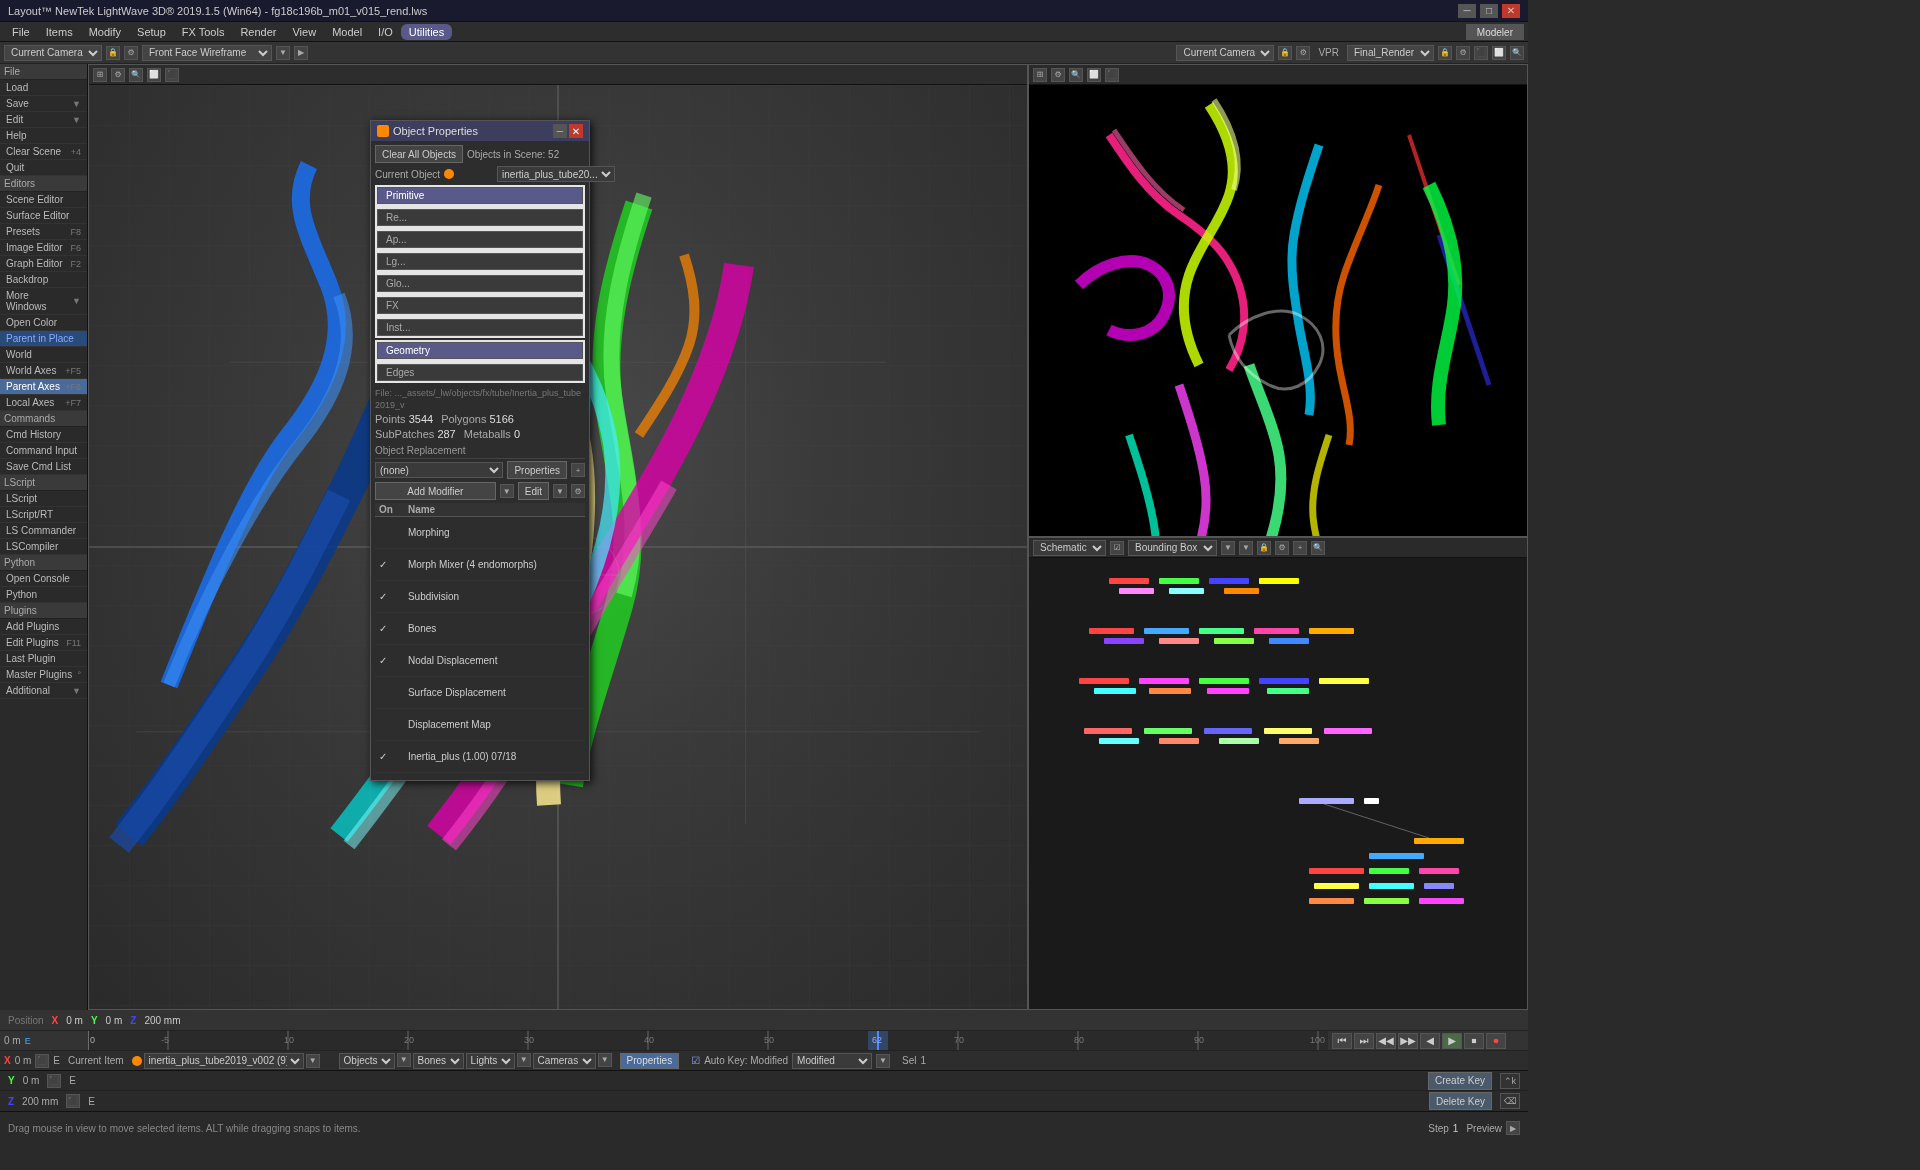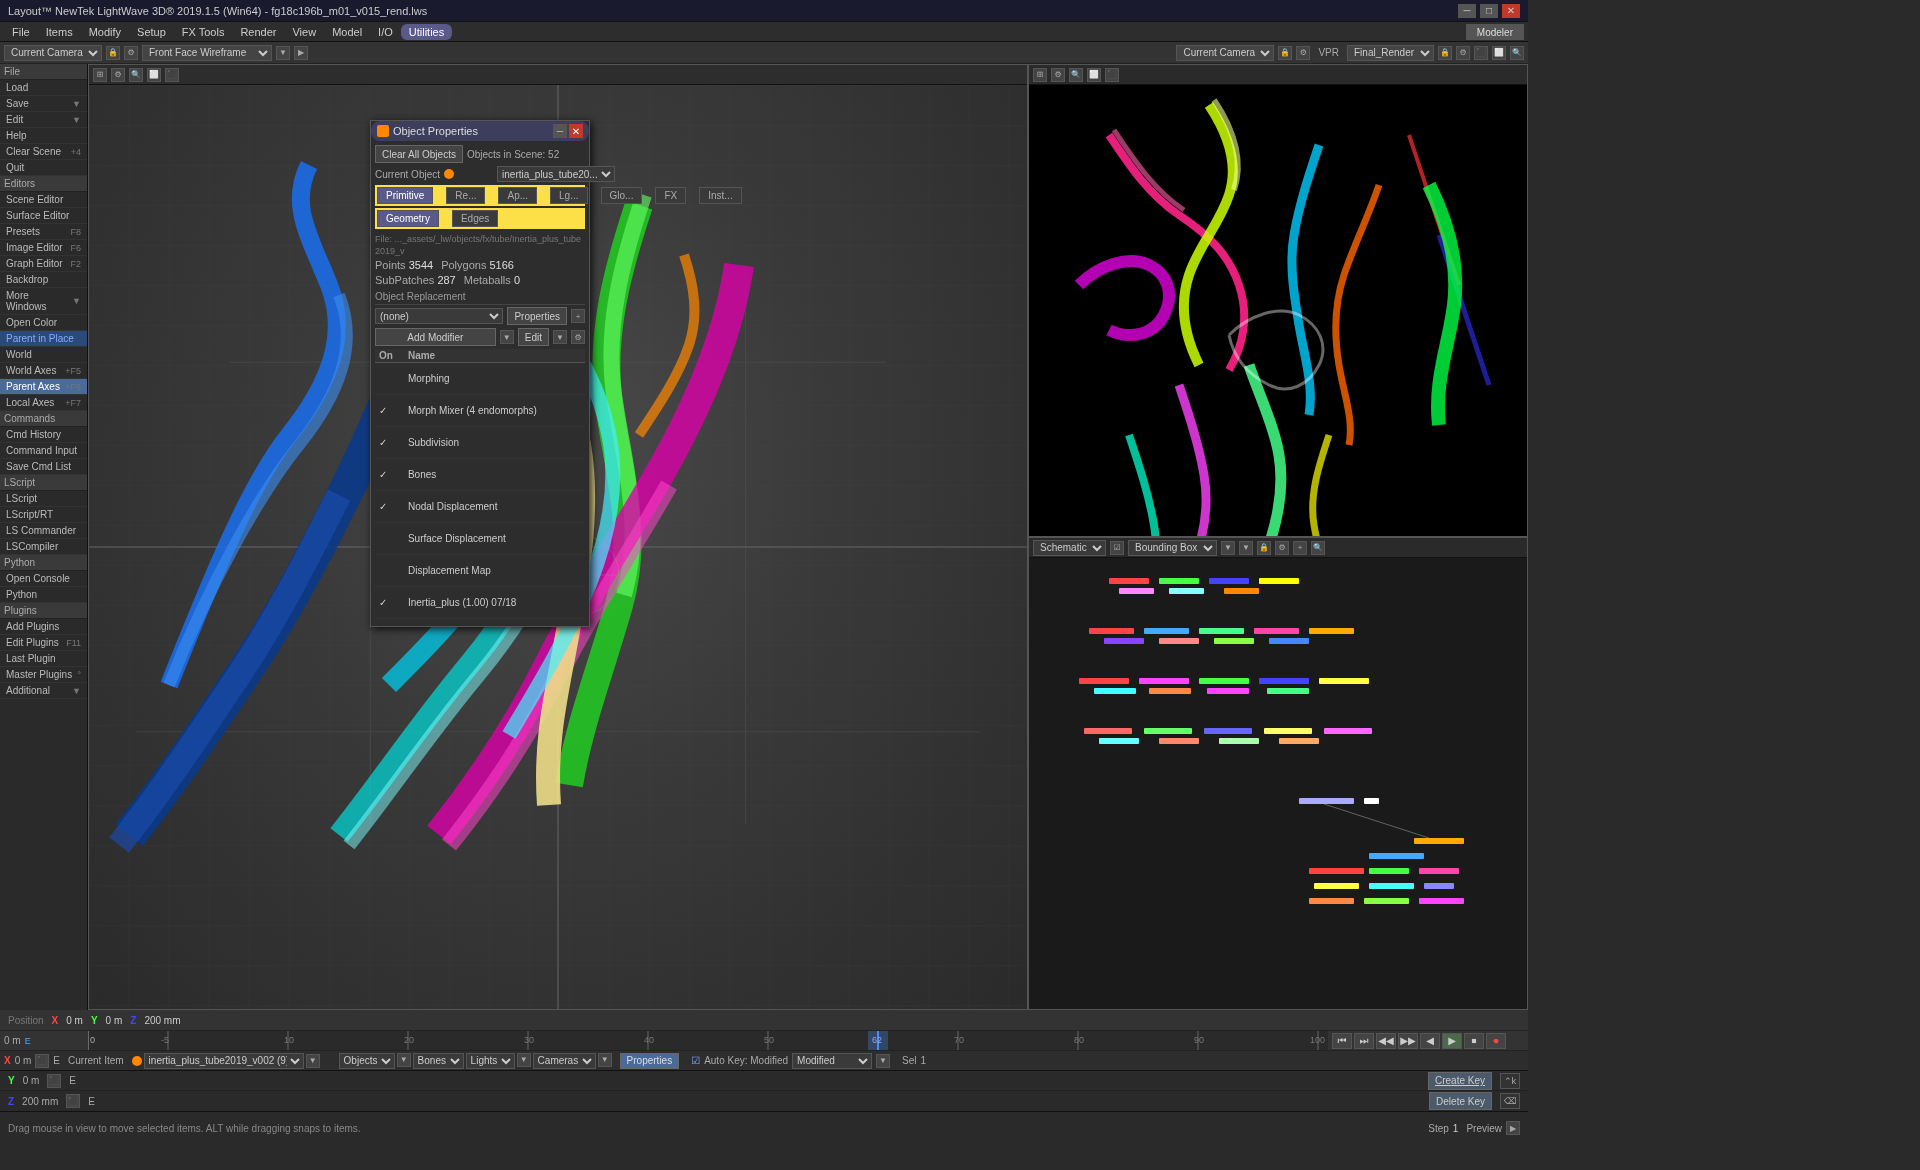--- a/index.html
+++ b/index.html
@@ -166,21 +166,20 @@
       box-shadow: 2px 2px 8px rgba(0,0,0,0.8);
       z-index: 100;
     }
     .dialog-titlebar {
       background: #3d3d5d;
       height: 20px;
       display: flex;
       align-items: center;
       padding: 0 6px;
       justify-content: space-between;
-      border-radius: 9px;
     }
     .dialog-title { color: #ddd; font-size: 11px; }
     .dialog-close {
       width: 14px; height: 14px;
       background: #c0392b; border: none;
       color: #fff; font-size: 10px; cursor: pointer;
       display: flex; align-items: center; justify-content: center;
     }
     .dialog-body { padding: 4px; }
     .dialog-row {
@@ -202,23 +201,24 @@
     .dialog-select {
       background: #3a3a3a;
       color: #ccc;
       border: 1px solid #555;
       font-size: 10px;
       height: 16px;
       flex: 1;
     }
     .dialog-tab-bar {
       display: flex;
-      gap: 13px;
-      background: #fde047;
+      gap: 5px;
+      background: #e5e5e5;
       padding: 2px;
+      flex-direction: column;
     }
     .dialog-tab {
       padding: 2px 8px;
       background: #3a3a3a;
       color: #aaa;
       font-size: 10px;
       cursor: pointer;
       border: 1px solid #555;
     }
     .dialog-tab.active { background: #5a5a8a; color: #fff; }
@@ -976,21 +976,21 @@
         <span class="info-item">1</span>
       </div>
     </div>
 
     <div style="height:20px;background:#2a2a2a;display:flex;align-items:center;padding:0 8px;gap:8px;border-bottom:1px solid #222;">
       <span class="axis-label axis-y">Y</span>
       <span style="color:#aaa;font-size:10px;">0 m</span>
       <div class="vp-icon" style="font-size:8px;">⬛</div>
       <span class="info-item">E</span>
       <span style="flex:1;"></span>
-      <button class="dialog-btn" style="background:#4a5a6a;text-decoration:underline;">Create Key</button>
+      <button class="dialog-btn" style="background:#4a5a6a;">Create Key</button>
       <div style="width:20px;height:16px;background:#333;border:1px solid #555;display:flex;align-items:center;justify-content:center;font-size:9px;color:#aaa;">⌃k</div>
     </div>
 
     <div style="height:20px;background:#2a2a2a;display:flex;align-items:center;padding:0 8px;gap:8px;">
       <span class="axis-label axis-z">Z</span>
       <span style="color:#aaa;font-size:10px;">200 mm</span>
       <div class="vp-icon" style="font-size:8px;">⬛</div>
       <span class="info-item">E</span>
       <span style="flex:1;"></span>
       <button class="dialog-btn" style="background:#4a5a6a;">Delete Key</button>

